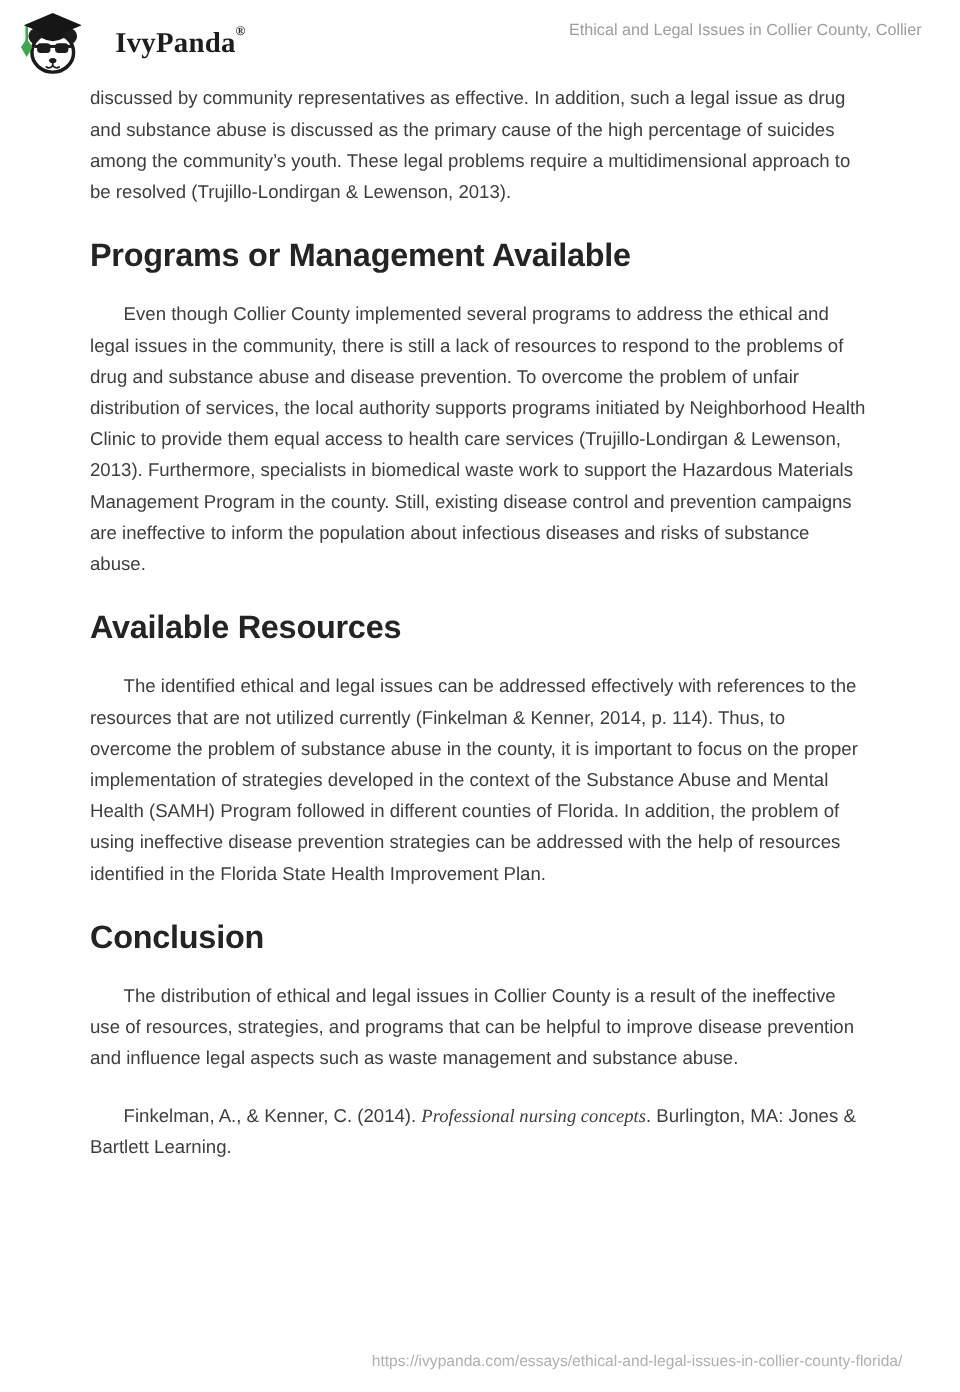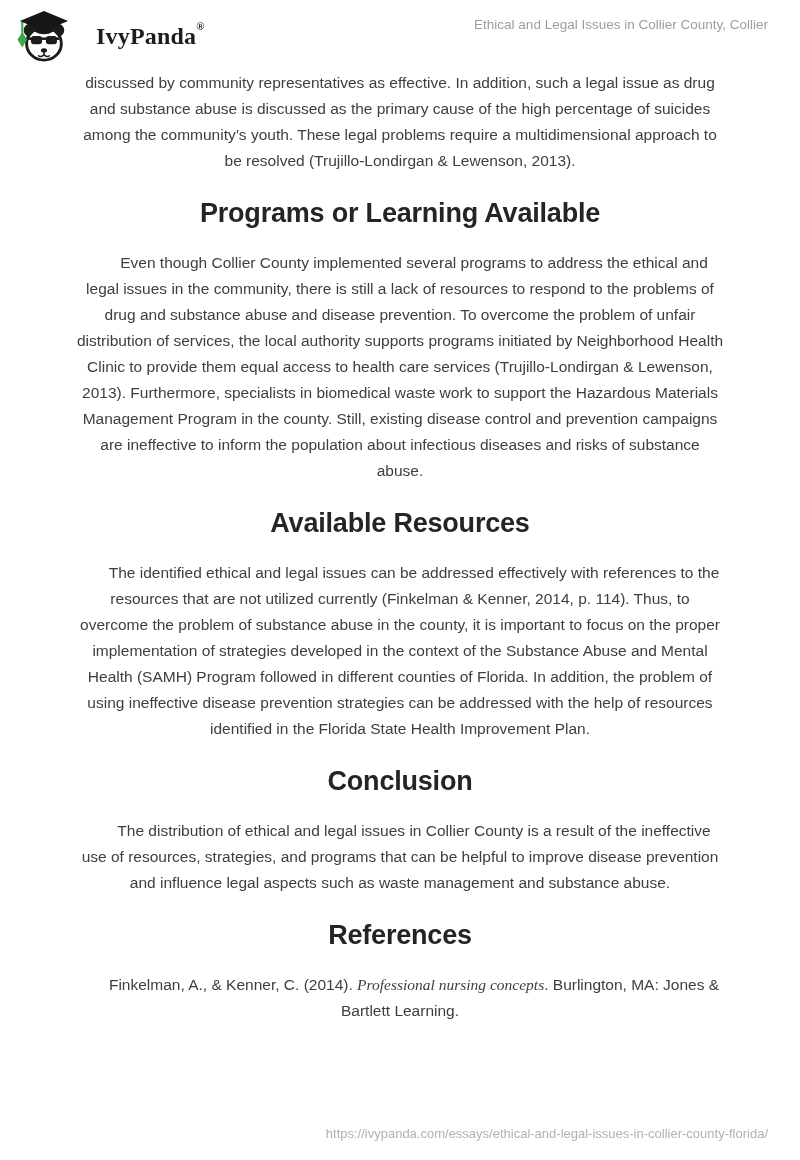--- a/index.html
+++ b/index.html
@@ -49,21 +49,20 @@
   .doc-title {
     font-size: 13.5px;
     color: #9d9d9d;
     padding-top: 8px;
   }
 
   
   .essay {
     padding: 0 75px;
     width: 800px;
-    text-align: center;
   }
   .essay p {
     font-size: 15.5px;
     line-height: 26px;
     color: #3e3e3e;
     margin: 0 0 22px 0;
     max-width: 650px;
   }
   .essay p.indented { text-indent: 28px; }
   .essay h2 {
@@ -73,21 +72,21 @@
     font-weight: bold;
     color: #242424;
     margin: 22px 0 20px 0;
     letter-spacing: -0.2px;
   }
   .essay em { font-style: italic; font-family: Liberation Serif, serif; }
 
   
   .page-footer {
     position: absolute;
-    right: 32px;
+    right: 48px;
     top: 1126px;
     font-size: 13px;
     color: #b1b1b1;
   }
 </style>
 </head>
 <body>
 
 <header class="page-header">
   <div class="brand">
@@ -117,29 +116,28 @@
       <span class="brand-text">IvyPanda</span><span class="brand-reg">®</span>
     </div>
   </div>
   <div class="doc-title">Ethical and Legal Issues in Collier County, Collier</div>
 </header>
 
 <main class="essay">
 
   <p>discussed by community representatives as effective. In addition, such a legal issue as drug and substance abuse is discussed as the primary cause of the high percentage of suicides among the community’s youth. These legal problems require a multidimensional approach to be resolved (Trujillo-Londirgan &amp; Lewenson, 2013).</p>
 
-  <h2>Programs or Learning Available</h2>
+  <h2>Programs or Management Available</h2>
   <p class="indented">Even though Collier County implemented several programs to address the ethical and legal issues in the community, there is still a lack of resources to respond to the problems of drug and substance abuse and disease prevention. To overcome the problem of unfair distribution of services, the local authority supports programs initiated by Neighborhood Health Clinic to provide them equal access to health care services (Trujillo-Londirgan &amp; Lewenson, 2013). Furthermore, specialists in biomedical waste work to support the Hazardous Materials Management Program in the county. Still, existing disease control and prevention campaigns are ineffective to inform the population about infectious diseases and risks of substance abuse.</p>
 
   <h2>Available Resources</h2>
   <p class="indented">The identified ethical and legal issues can be addressed effectively with references to the resources that are not utilized currently (Finkelman &amp; Kenner, 2014, p. 114). Thus, to overcome the problem of substance abuse in the county, it is important to focus on the proper implementation of strategies developed in the context of the Substance Abuse and Mental Health (SAMH) Program followed in different counties of Florida. In addition, the problem of using ineffective disease prevention strategies can be addressed with the help of resources identified in the Florida State Health Improvement Plan.</p>
 
   <h2>Conclusion</h2>
   <p class="indented">The distribution of ethical and legal issues in Collier County is a result of the ineffective use of resources, strategies, and programs that can be helpful to improve disease prevention and influence legal aspects such as waste management and substance abuse.</p>
 
-  <h2>References</h2>
   <p class="indented"><span>Finkelman, A., &amp; Kenner, C. (2014). </span><em>Professional nursing concepts</em><span>. Burlington, MA: Jones &amp; Bartlett Learning.</span></p>
 
 </main>
 
 <footer class="page-footer">
   <span>https://ivypanda.com/essays/ethical-and-legal-issues-in-collier-county-florida/</span>
 </footer>
 
 </body></html>

